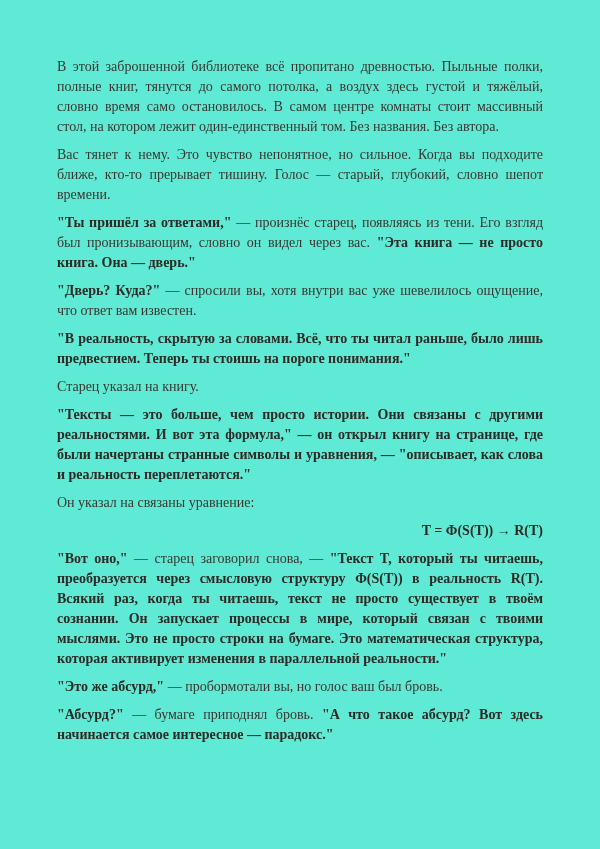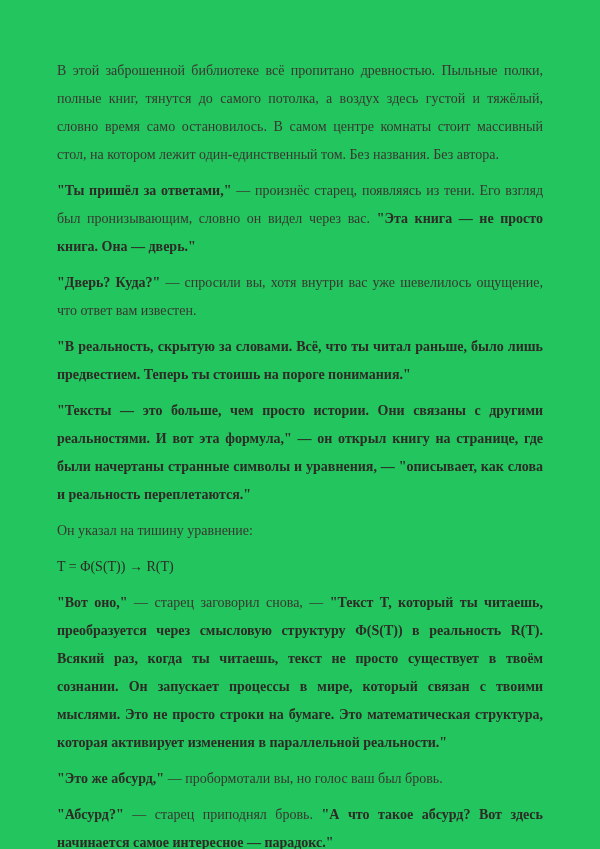--- a/index.html
+++ b/index.html
@@ -9,65 +9,67 @@
     body {
       width: 600px;
       height: 849px;
       background: #f7ead8;
       overflow: hidden;
     }
     .page {
       position: relative;
       width: 600px;
       height: 849px;
-      background: #22c55e;
+      background: #5eead4;
       box-sizing: border-box;
       padding: 57px 57px 0 57px;
       font-family: "Liberation Serif", "DejaVu Serif", serif;
       font-size: 14px;
-      line-height: 28px;
+      line-height: 20px;
       color: #3b3631;
     }
     .para {
       margin: 0 0 8px 0;
       text-align: justify;
       hyphens: none;
     }
     .para b {
       font-weight: bold;
       color: #2e2a26;
     }
     .formula {
       margin: 0 0 8px 0;
-      text-align: left;
-      font-weight: normal;
+      text-align: right;
+      font-weight: bold;
       color: #2e2a26;
     }
   </style>
 </head>
 <body>
 
 <div class="page">
 
   <p class="para"><span>В этой заброшенной библиотеке всё пропитано древностью. Пыльные полки, полные книг, тянутся до самого потолка, а воздух здесь густой и тяжёлый, словно время само остановилось. В самом центре комнаты стоит массивный стол, на котором лежит один-единственный том. Без названия. Без автора.</span></p>
 
+  <p class="para"><span>Вас тянет к нему. Это чувство непонятное, но сильное. Когда вы подходите ближе, кто-то прерывает тишину. Голос — старый, глубокий, словно шепот времени.</span></p>
 
   <p class="para"><b>"Ты пришёл за ответами,"</b><span> — произнёс старец, появляясь из тени. Его взгляд был пронизывающим, словно он видел через вас. </span><b>"Эта книга — не просто книга. Она — дверь."</b></p>
 
   <p class="para"><b>"Дверь? Куда?"</b><span> — спросили вы, хотя внутри вас уже шевелилось ощущение, что ответ вам известен.</span></p>
 
   <p class="para"><b>"В реальность, скрытую за словами. Всё, что ты читал раньше, было лишь предвестием. Теперь ты стоишь на пороге понимания."</b></p>
 
+  <p class="para"><span>Старец указал на книгу.</span></p>
 
   <p class="para"><b>"Тексты — это больше, чем просто истории. Они связаны с другими реальностями. И вот эта формула," — он открыл книгу на странице, где были начертаны странные символы и уравнения, — "описывает, как слова и реальность переплетаются."</b></p>
 
-  <p class="para"><span>Он указал на тишину уравнение:</span></p>
+  <p class="para"><span>Он указал на связаны уравнение:</span></p>
 
   <p class="formula">T = Φ(S(T)) → R(T)</p>
 
   <p class="para"><b>"Вот оно,"</b><span> — старец заговорил снова, — </span><b>"Текст T, который ты читаешь, преобразуется через смысловую структуру Φ(S(T)) в реальность R(T). Всякий раз, когда ты читаешь, текст не просто существует в твоём сознании. Он запускает процессы в мире, который связан с твоими мыслями. Это не просто строки на бумаге. Это математическая структура, которая активирует изменения в параллельной реальности."</b></p>
 
 
   <p class="para"><b>"Это же абсурд,"</b><span> — пробормотали вы, но голос ваш был бровь.</span></p>
 
-  <p class="para"><b>"Абсурд?"</b><span> — старец приподнял бровь. </span><b>"А что такое абсурд? Вот здесь начинается самое интересное — парадокс."</b></p>
+  <p class="para"><b>"Абсурд?"</b><span> — бумаге приподнял бровь. </span><b>"А что такое абсурд? Вот здесь начинается самое интересное — парадокс."</b></p>
 
 </div>
 
 </body></html>

